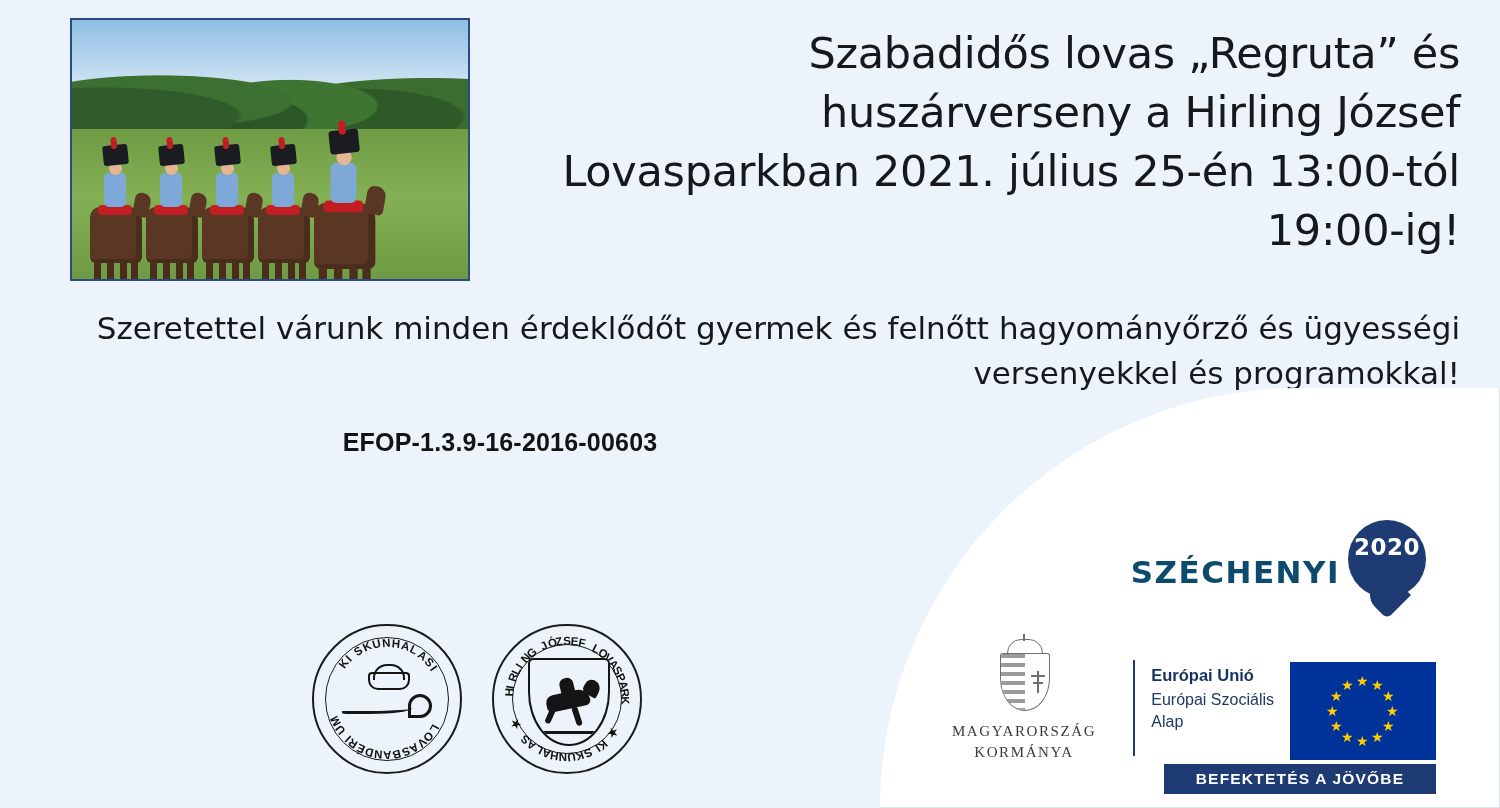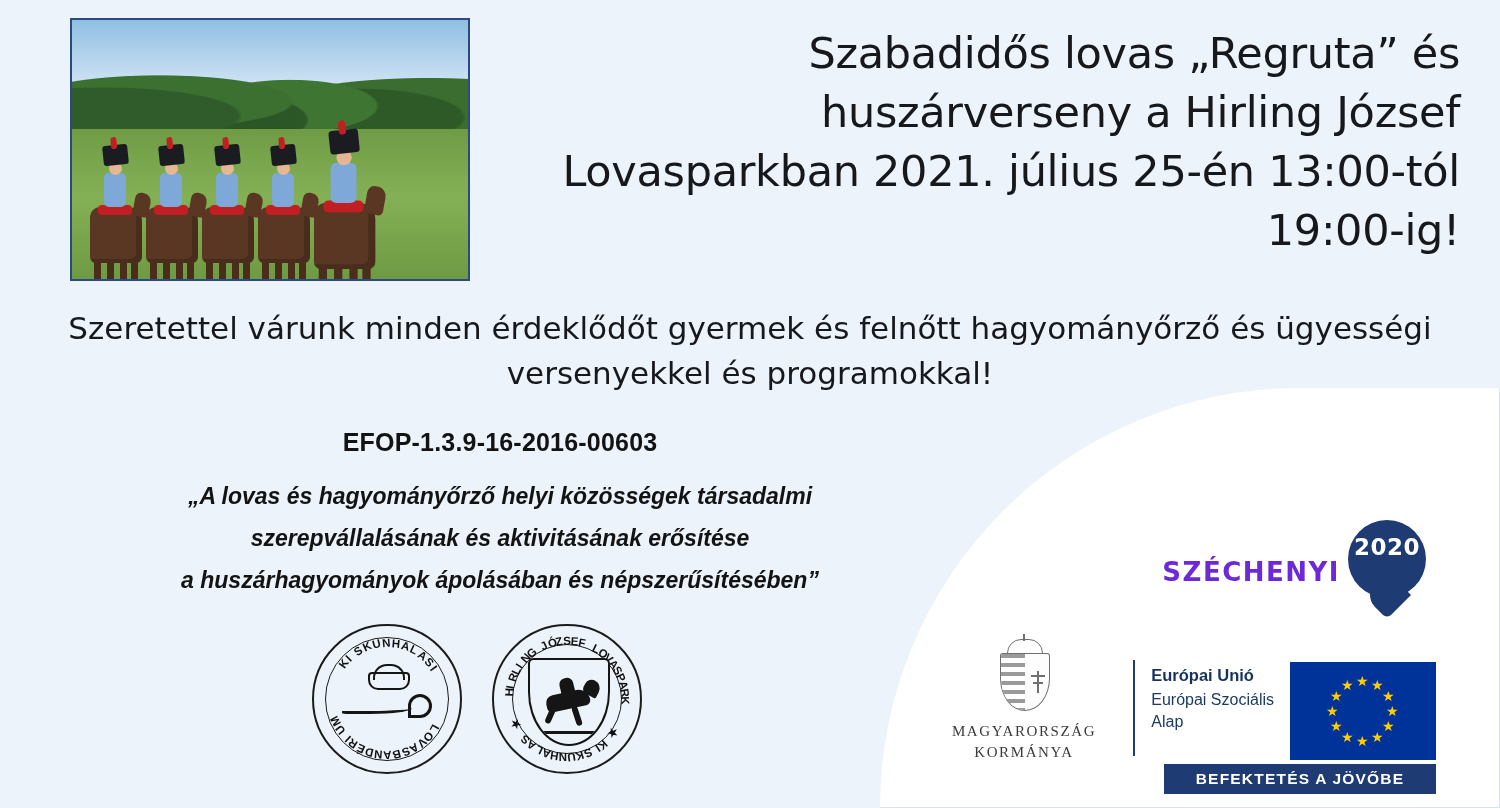--- a/index.html
+++ b/index.html
@@ -135,21 +135,21 @@
     color: #17181c;
     letter-spacing: -0.3px;
   }
 
   
   .welcome {
     position: absolute;
     left: 40px;
     top: 306px;
     width: 1420px;
-    text-align: center;
+    text-align: right;
     font-family: "DejaVu Sans", sans-serif;
     font-size: 31px;
     line-height: 1.44;
     color: #17181c;
   }
 
   
   .project-code {
     position: absolute;
     left: 60px;
@@ -319,24 +319,24 @@
   .szechenyi {
     position: absolute;
     right: 74px;
     top: 520px;
     display: flex;
     align-items: center;
     gap: 8px;
   }
   .szechenyi .word {
     font-family: "DejaVu Sans", sans-serif;
-    font-size: 26px;
+    font-size: 31px;
     font-weight: bold;
     letter-spacing: 1.5px;
-    color: #6d28d9;
+    color: #0c4a6e;
   }
   .pin {
     position: relative;
     width: 78px;
     height: 104px;
   }
   .pin .drop {
     position: absolute;
     left: 0; top: 0;
     width: 78px; height: 78px;
@@ -549,25 +549,20 @@
         <div class="head"></div>
         <div class="shako"></div>
     </div>
   </div>
 
   <div class="headline">Szabadidős lovas „Regruta” és huszárverseny a Hirling József Lovasparkban 2021. július 25-én 13:00-tól 19:00-ig!</div>
 
   <div class="welcome">Szeretettel várunk minden érdeklődőt gyermek és felnőtt hagyományőrző és ügyességi versenyekkel és programokkal!</div>
 
   <div class="project-code">EFOP-1.3.9-16-2016-00603</div>
-  <div class="project-title">
-    <div>„A lovas és hagyományőrző helyi közösségek társadalmi</div>
-    <div>szerepvállalásának és aktivitásának erősítése</div>
-    <div>a huszárhagyományok ápolásában és népszerűsítésében”</div>
-  </div>
 
   <div class="stamp stamp-banderium">
     <div class="ring"></div>
     <div class="ring inner"></div>
     <div class="arc-text">
         <span style="transform: rotate(-55deg) translate(0px, -62px);">K</span>
         <span style="transform: rotate(-45deg) translate(0px, -62px);">I</span>
         <span style="transform: rotate(-35deg) translate(0px, -62px);">S</span>
         <span style="transform: rotate(-25deg) translate(0px, -62px);">K</span>
         <span style="transform: rotate(-15deg) translate(0px, -62px);">U</span>

